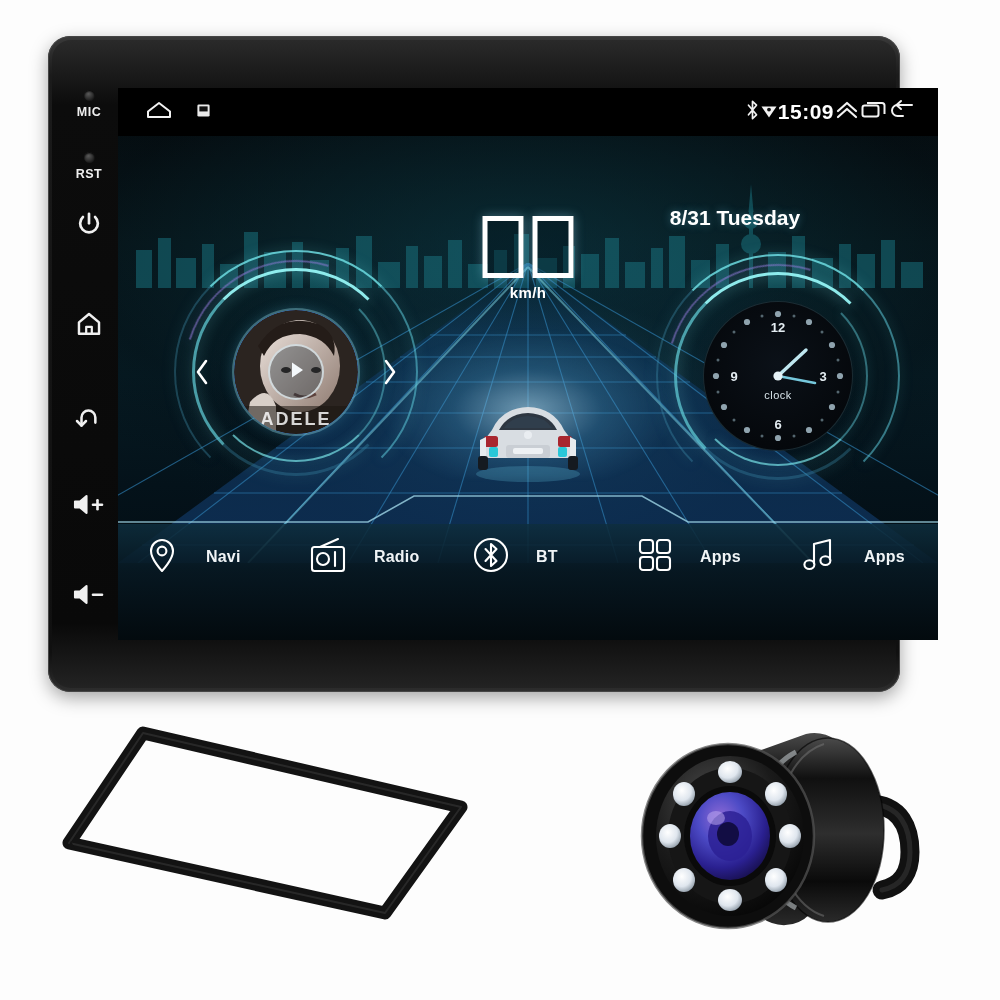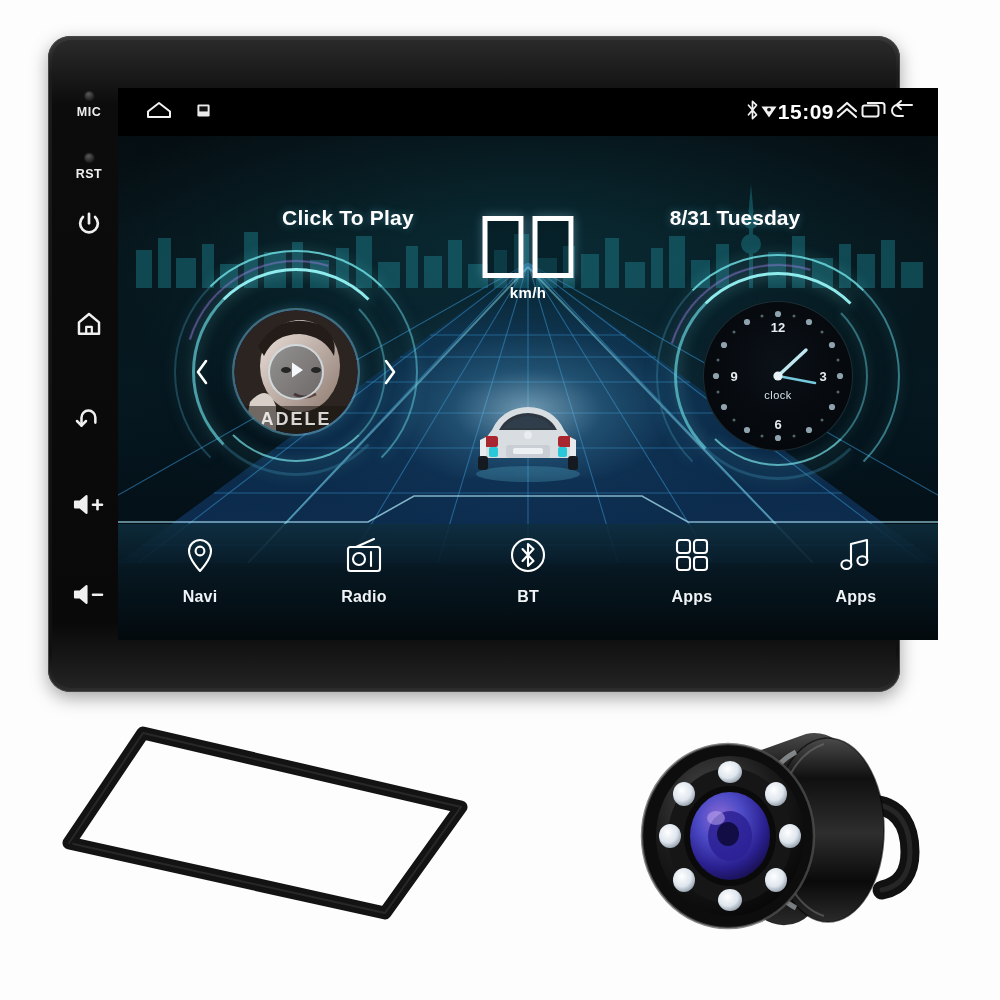--- a/index.html
+++ b/index.html
@@ -175,21 +175,21 @@
   
   .dock {
     position: absolute; left: 0; right: 0; bottom: 0; height: 116px;
     background: linear-gradient(180deg, rgba(14,46,62,0.85) 0%, rgba(7,24,34,0.92) 40%, rgba(3,10,14,1) 100%);
   }
   .dock-items {
     position: absolute; left: 0; right: 0; top: 12px; height: 94px;
     display: flex; align-items: flex-start; justify-content: space-around;
   }
   .dock-item {
-    display: flex; flex-direction: column; align-items: center; gap: 10px;
+    display: flex; flex-direction: row; align-items: center; gap: 26px;
     width: 112px; color: #fff;
   }
   .dock-label { font-size: 16px; font-weight: 600; color: #f0f4f6; letter-spacing: .2px; }
 
   
   .dash-frame { position: absolute; left: 55px; top: 715px; width: 420px; height: 215px; }
 
   
   .camera { position: absolute; left: 610px; top: 700px; width: 320px; height: 265px; }
 </style>
@@ -405,21 +405,20 @@
           </span>
           <span>
             <svg width="28" height="22" viewBox="0 0 28 22" fill="none" stroke="#f2f2f2" stroke-width="2" stroke-linecap="round" stroke-linejoin="round">
               <path d="M24 6 L9.5 6 A5.5 5.5 0 0 0 9.5 17 L15 17"></path>
               <path d="M13 2 L8.5 6.1 L13 10"></path>
             </svg>
           </span>
         </div>
       </div>
 
-      <div class="click-to-play">Click To Play</div>
 
       <div class="date-label">8/31  Tuesday</div>
 
       <div class="speed-wrap">
         <div class="digits">
           <div class="digit"></div>
           <div class="digit"></div>
         </div>
         <div class="speed-unit">km/h</div>
       </div>

